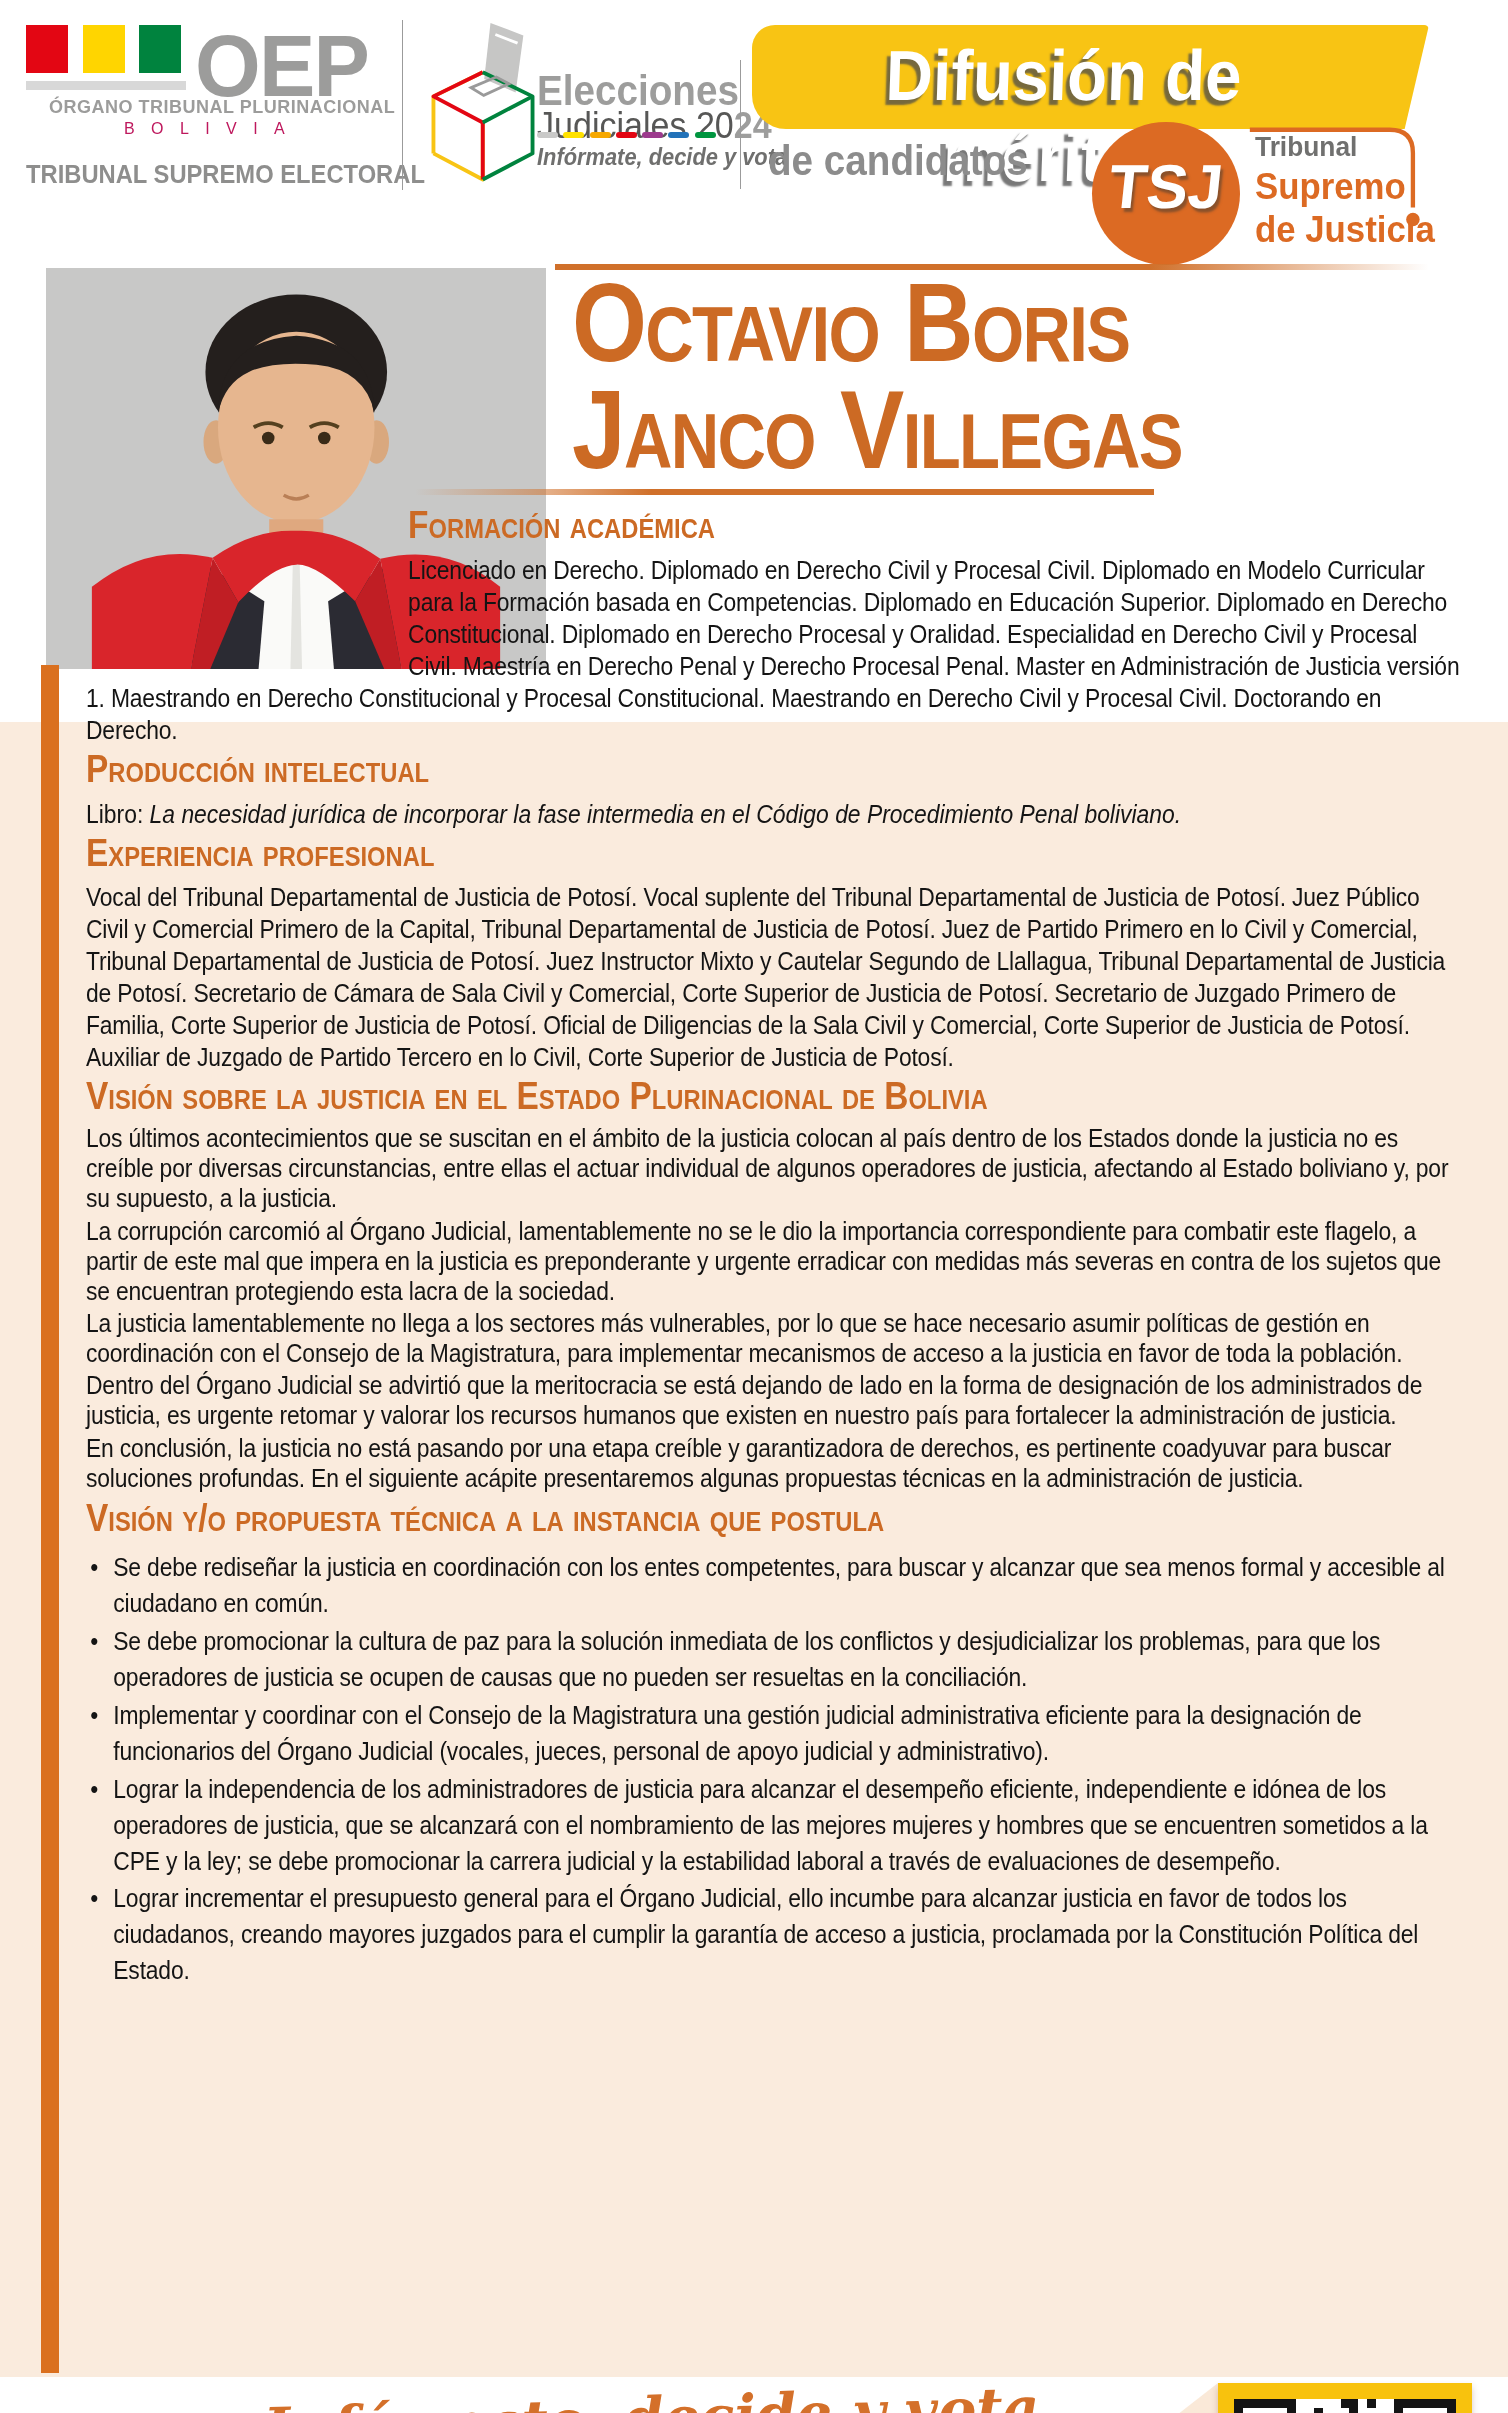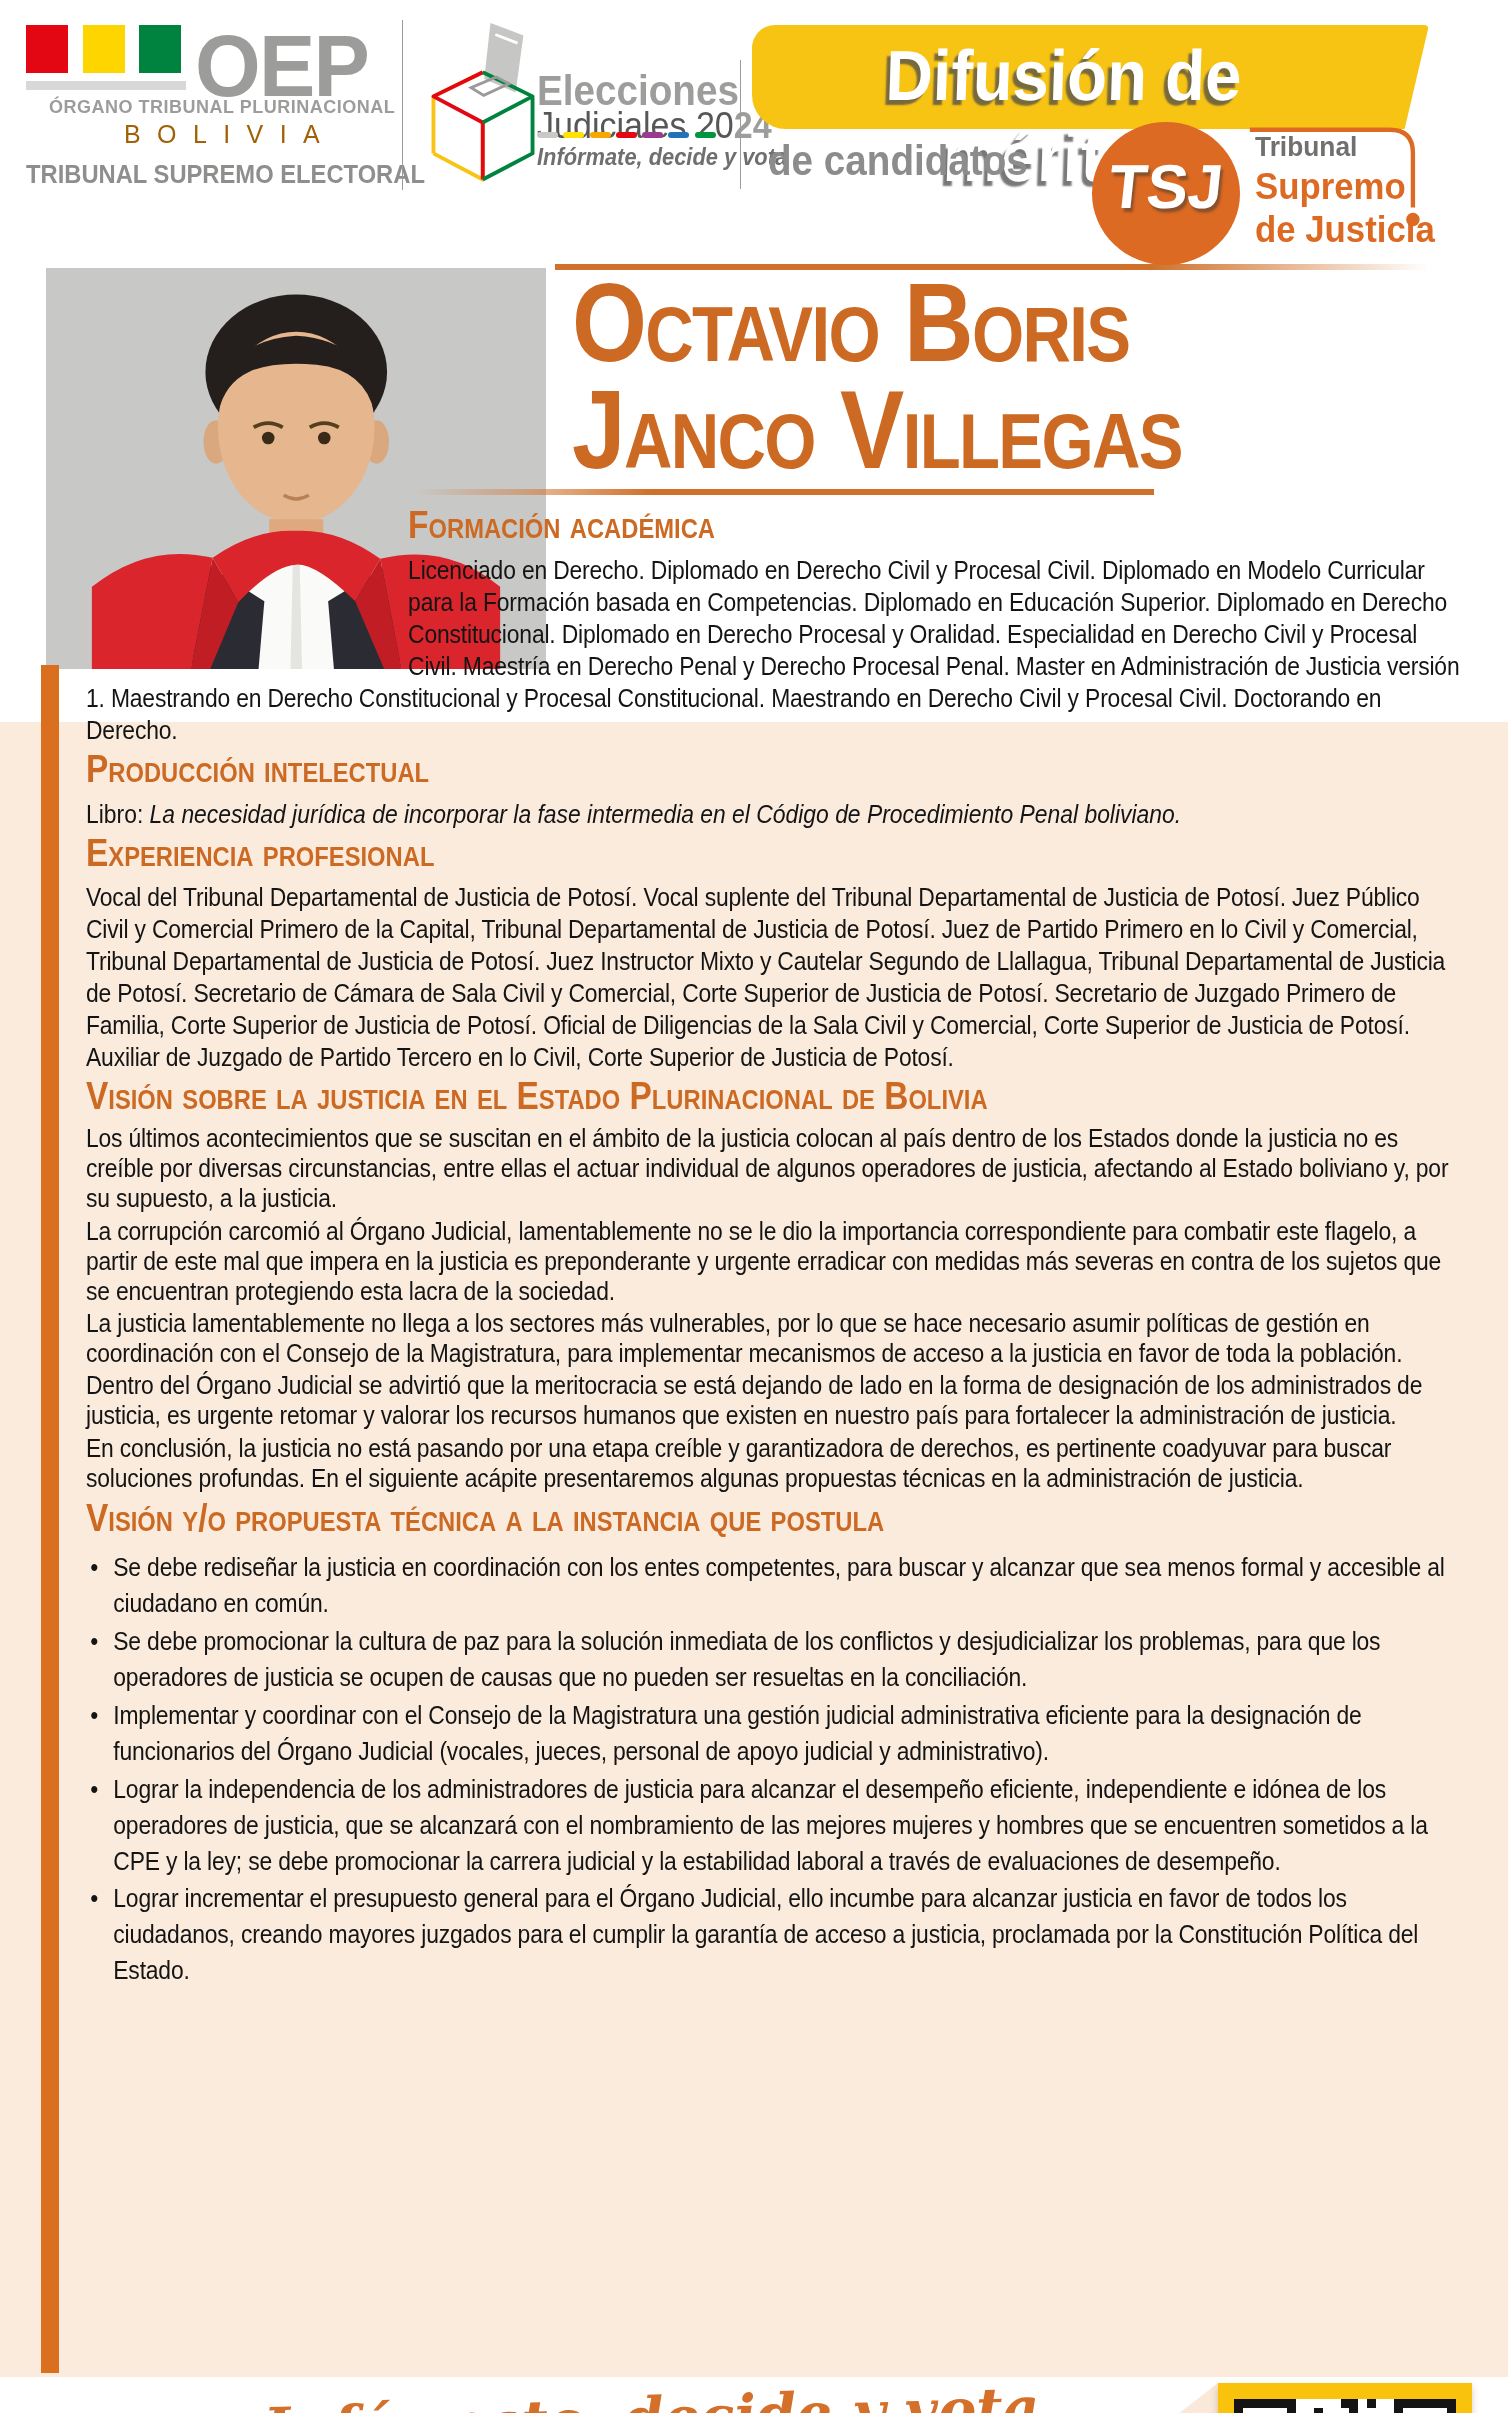--- a/index.html
+++ b/index.html
@@ -12,21 +12,21 @@
     repeating-linear-gradient(55deg, rgba(205,125,60,.09) 0 1.4px, transparent 1.4px 53px),
     repeating-linear-gradient(-55deg, rgba(205,125,60,.09) 0 1.4px, transparent 1.4px 53px);}
   .abs{position:absolute;}
 
   
   .bg-top{left:0;top:0;width:1508px;height:722px;background:#ffffff;}
   .bar-flag{top:25px;width:42px;height:48px;}
   .oep-underbar{left:26px;top:81px;width:160px;height:8.7px;background:#D8D8D8;}
   .oep-word{left:195px;top:14.5px;font-size:88px;font-weight:bold;color:#9C9C9B;letter-spacing:-1.9px;transform:scaleX(.96);transform-origin:left top;}
   .oep-org{left:49px;top:97px;font-size:18px;font-weight:bold;color:#9C9C9B;letter-spacing:0.5px;}
-  .oep-bolivia{left:124px;top:120px;font-size:25px;color:#a16207;letter-spacing:16.4px;}
+  .oep-bolivia{left:124px;top:120px;font-size:16px;color:#be185d;letter-spacing:16.4px;}
   .oep-tse{left:26px;top:160px;font-size:25px;font-weight:bold;color:#8E8E8D;letter-spacing:0px;transform:scaleX(.95);transform-origin:left top;}
   .vdiv{width:1.4px;background:#9B9B9B;}
   .elec1{left:537px;top:67px;font-size:42px;font-weight:bold;color:#9D9D9C;transform:scaleX(.92);transform-origin:left top;}
   .elec2{left:537px;top:105px;font-size:37px;color:#575756;transform:scaleX(.92);transform-origin:left top;}
   .elec2 .lt{color:#9D9D9C;font-weight:bold;}
   .dashrow{left:537px;top:132px;display:flex;gap:5.3px;}
   .dashrow span{width:21px;height:6.3px;border-radius:3.4px;display:block;}
   .elec-tag{left:537px;top:144px;font-size:23px;font-weight:bold;font-style:italic;color:#6F6F6E;transform:scaleX(.95);transform-origin:left top;}
   .banner{left:752px;top:25px;width:677px;height:104px;background:#F8C414;
     border-radius:23px 4.8px 4.8px 34px;clip-path:polygon(0 0,100% 0,96.4% 100%,0 100%);}

